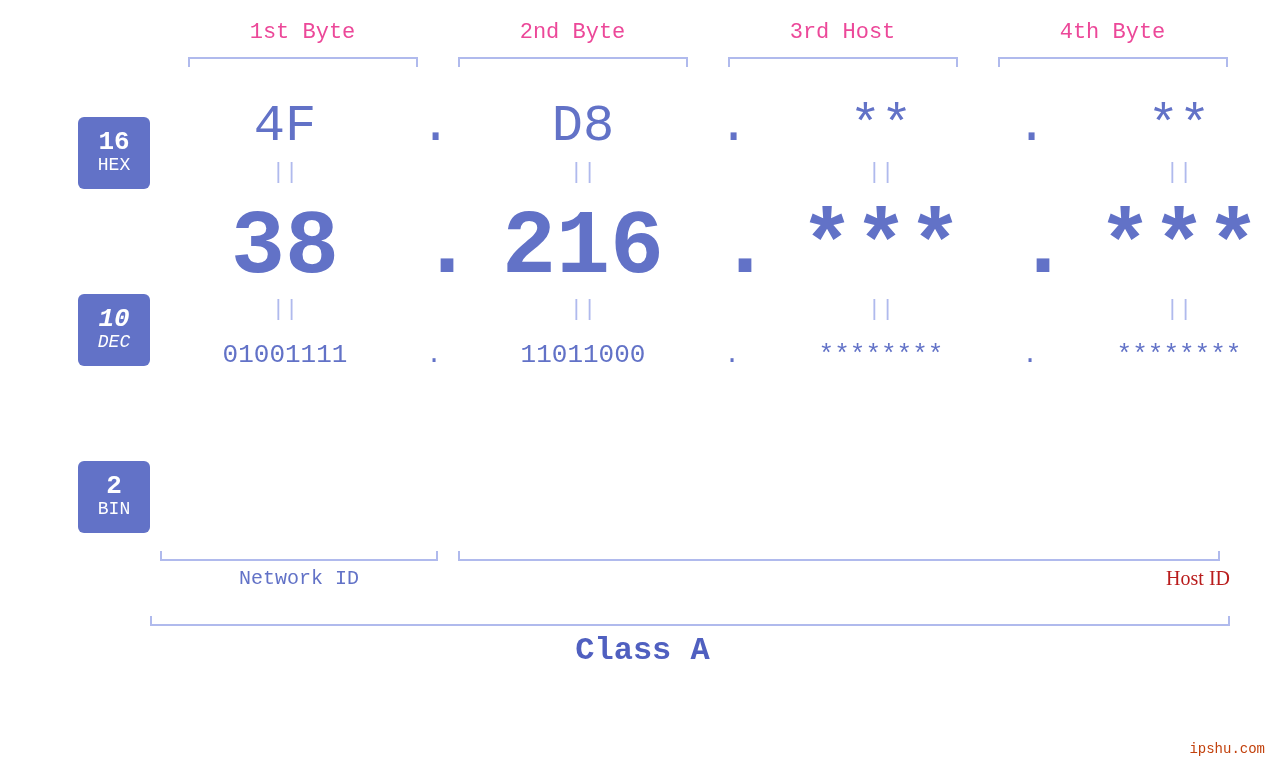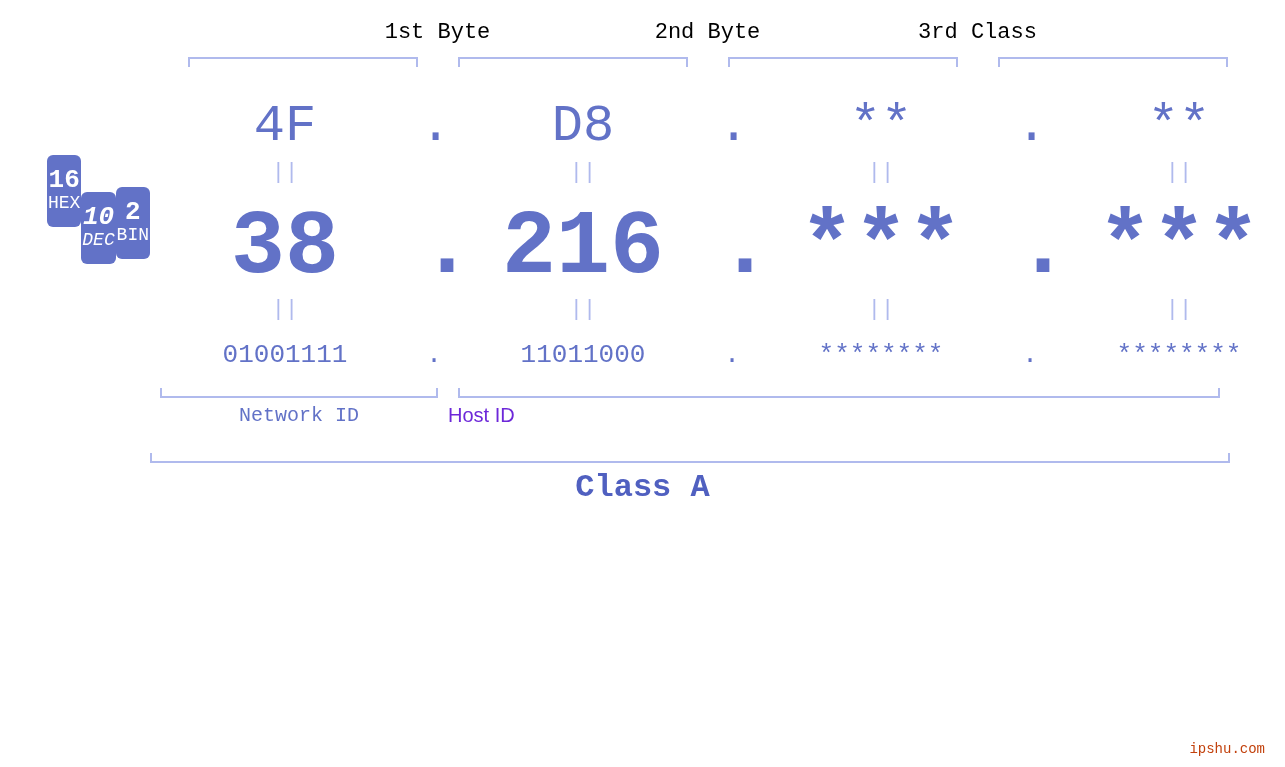--- a/index.html
+++ b/index.html
@@ -27,21 +27,21 @@
       display: flex;
       justify-content: center;
       width: 100%;
       padding-top: 20px;
       margin-left: 130px;
     }
 
     .byte-header {
       width: 270px;
       text-align: center;
-      color: #000000;
+      color: #ec4899;
       font-size: 22px;
       font-family: 'Courier New', Courier, monospace;
     }
 
     
     .brackets-row {
       display: flex;
       justify-content: center;
       margin-left: 130px;
       margin-top: 4px;
@@ -86,22 +86,22 @@
     .content-area {
       display: flex;
       align-items: flex-start;
       margin-top: 20px;
       width: 100%;
     }
 
     
     .badges-col {
       display: flex;
-      flex-direction: row;
-      align-items: center;
+      flex-direction: column;
+      align-items: flex-end;
       padding-left: 47px;
       gap: 0;
       width: 150px;
       flex-shrink: 0;
     }
 
     .badge {
       background: #6272c7;
       color: #ffffff;
       border-radius: 6px;
@@ -315,24 +315,24 @@
     .network-id-label {
       width: 298px;
       text-align: center;
       color: #6272c7;
       font-size: 20px;
       font-family: 'Courier New', Courier, monospace;
     }
 
     .host-id-label {
       width: 782px;
-      text-align: left;
-      color: #6d28d9;
+      text-align: right;
+      color: #b91c1c;
       font-size: 20px;
-      font-family: Liberation Sans, sans-serif;
+      font-family: Liberation Serif, serif;
     }
 
     
     .class-bracket-row {
       margin-left: 150px;
       margin-top: 18px;
       margin-right: 50px;
     }
 
     .class-bracket {
@@ -396,21 +396,22 @@
     }
   </style>
 </head>
 <body>
 
 <div class="main-container">
 
   <div class="byte-headers">
     <div class="byte-header">1st Byte</div>
     <div class="byte-header">2nd Byte</div>
-    <div class="byte-header">3rd Class</div>
+    <div class="byte-header">3rd Host</div>
+    <div class="byte-header">4th Byte</div>
   </div>
 
   <div class="brackets-row">
     <div class="bracket-top">
         <div class="right-tick"></div>
       </div>
     <div class="bracket-top">
         <div class="right-tick"></div>
       </div>
     <div class="bracket-top">

